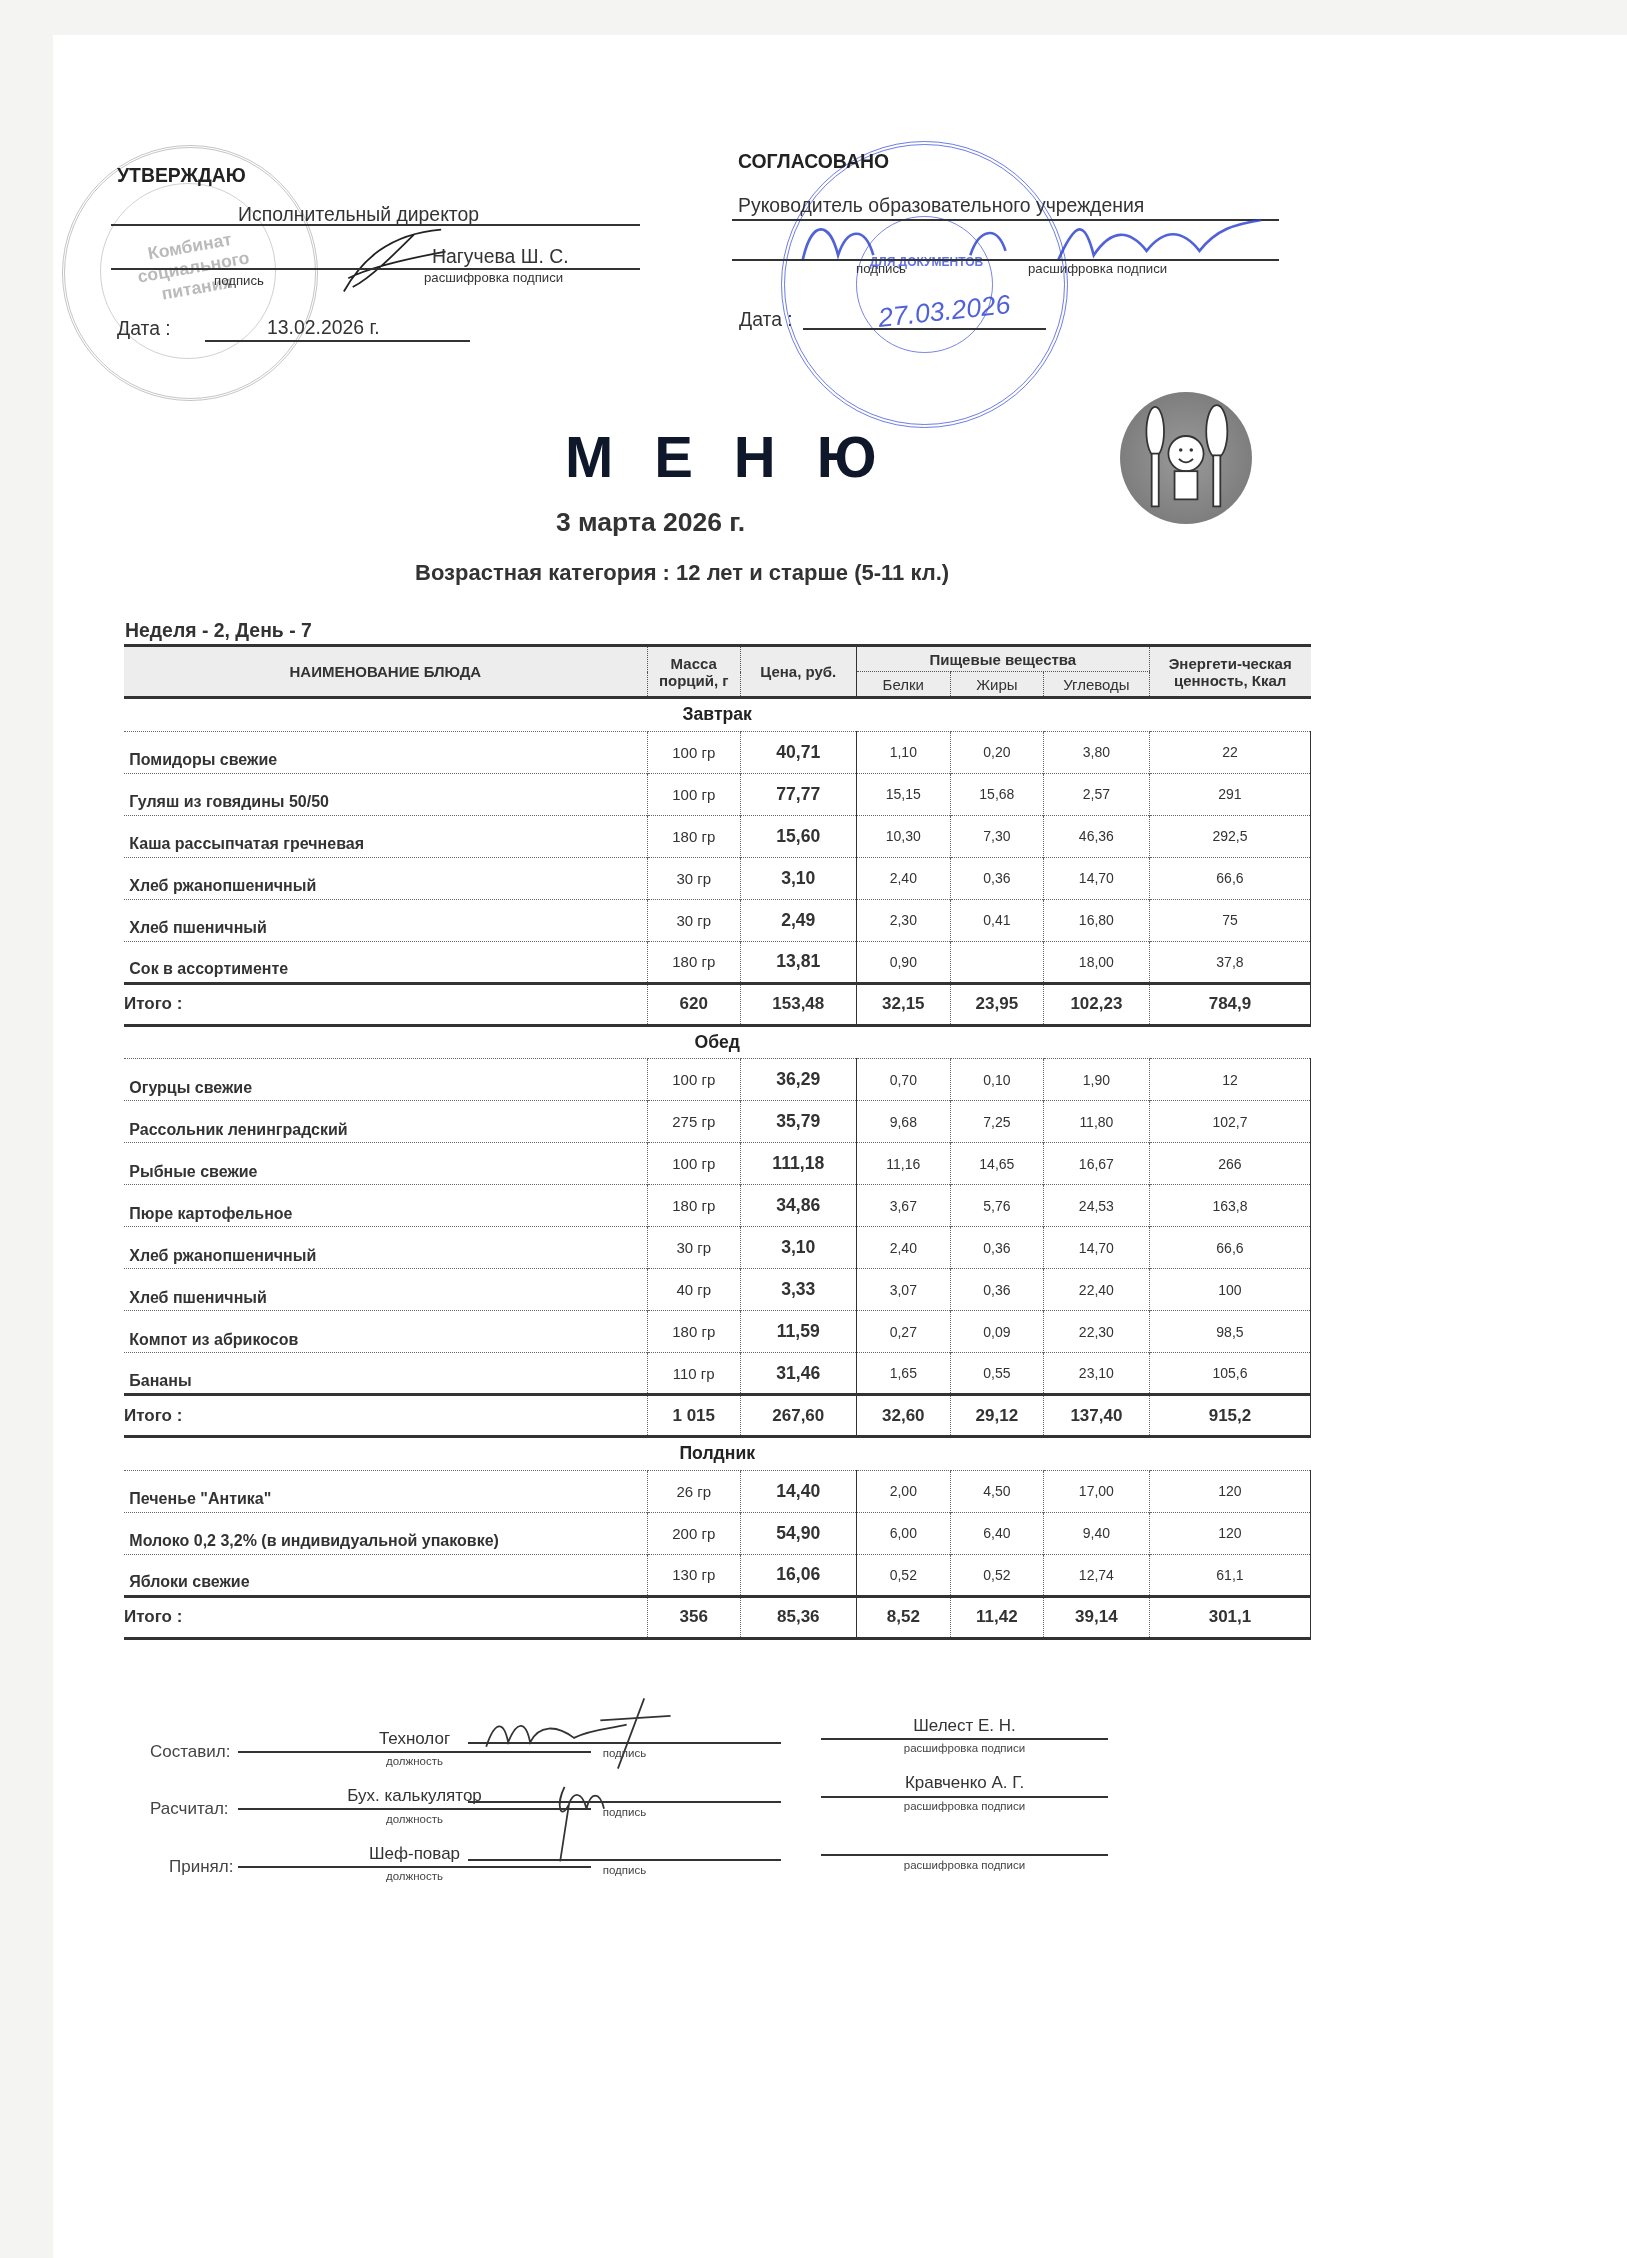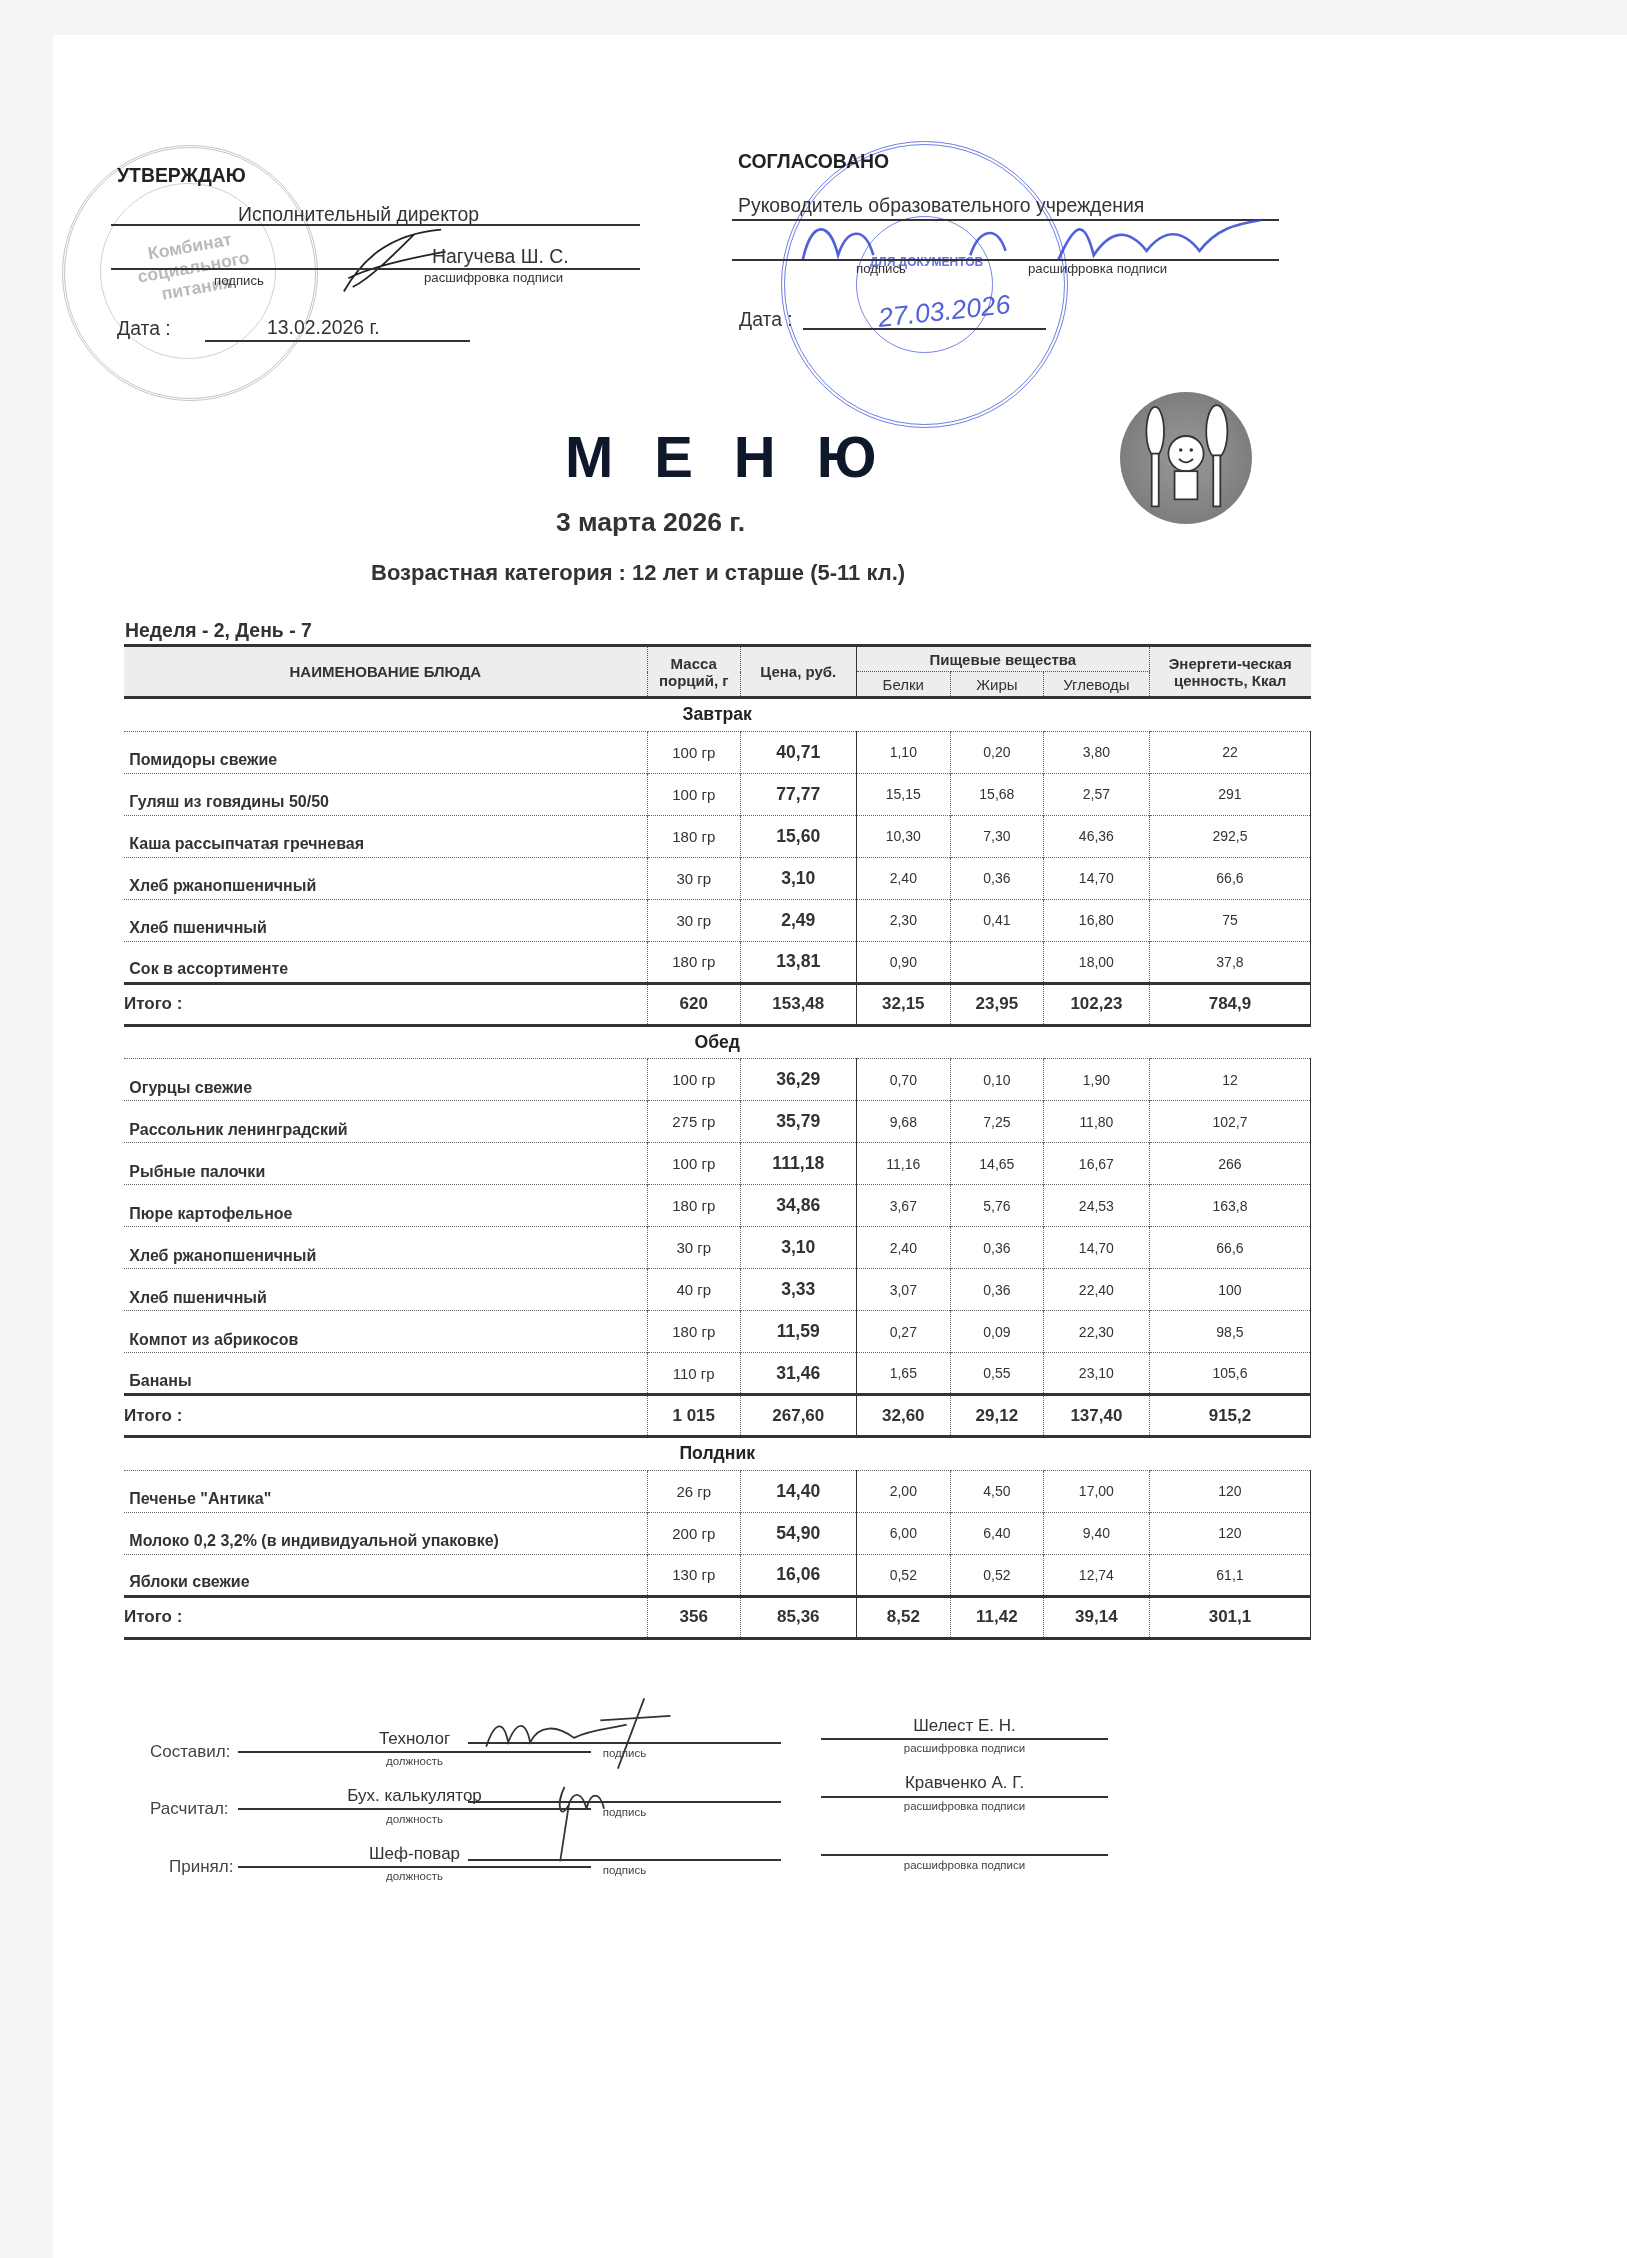--- a/index.html
+++ b/index.html
@@ -13,21 +13,21 @@
   .norm { font-size: 19.4px; color: #333; }
   .stamp { position: absolute; border-radius: 50%; }
   .stamp-gray { border: 3.5px double rgba(150,150,150,0.55); }
   .stamp-blue { border: 4.4px double rgba(60,80,220,0.75); }
   .stamp-inner-gray { position: absolute; border-radius: 50%; border: 1.8px solid rgba(150,150,150,0.45); }
   .stamp-inner-blue { position: absolute; border-radius: 50%; border: 1.8px solid rgba(60,80,220,0.7); }
   .stamp-text-blue { color: rgba(60,80,220,0.8); font-size: 17.6px; font-weight: bold; position: absolute; }
   .stamp-text-gray { color: rgba(140,140,140,0.6); font-size: 23px; font-weight: bold; position: absolute; }
   .title { font-size: 58px; font-weight: bold; letter-spacing: 12.4px; color: #0f172a; }
   .subtitle { font-size: 26.5px; font-weight: bold; color: #333; }
-  .age { font-size: 22px; font-weight: bold; color: #333; }
+  .age { font-size: 22px; font-weight: bold; color: #333; margin-left: 44px; }
   .week { font-size: 19.4px; font-weight: bold; color: #333; }
 
   table.menu { position: absolute; left: 71px; top: 609px; width: 1187px; border-collapse: collapse; font-size: 16px; }
   table.menu th { background: #ededed; font-weight: bold; font-size: 15px; padding: 3.5px; border-left: 1.8px dotted #555; text-align: center; color: #333; }
   table.menu th:first-child { border-left: none; }
   table.menu thead tr:first-child th { border-top: 3.5px solid #333; }
   table.menu thead tr:last-child th { border-bottom: 3.5px solid #333; }
   .section-row td { text-align: center; font-weight: bold; font-size: 17.6px; padding: 5.3px 0; border-top: 3.5px solid #333; }
   .item td { height: 42px; border-top: 1.8px dotted #666; border-left: 1.8px dotted #666; text-align: center; vertical-align: middle; color: #333; }
   .item td.name { text-align: left; border-left: none; font-weight: bold; font-size: 16px; vertical-align: bottom; padding: 0 0 3.5px 5.3px; }
@@ -219,21 +219,21 @@
       <tr class="item">
         <td class="name">Рассольник ленинградский</td>
         <td class="mass">275 гр</td>
         <td class="price">35,79</td>
         <td class="num nut1">9,68</td>
         <td class="num">7,25</td>
         <td class="num">11,80</td>
         <td class="num last">102,7</td>
       </tr>
       <tr class="item">
-        <td class="name">Рыбные палочки</td>
+        <td class="name">Рыбные свежие</td>
         <td class="mass">100 гр</td>
         <td class="price">111,18</td>
         <td class="num nut1">11,16</td>
         <td class="num">14,65</td>
         <td class="num">16,67</td>
         <td class="num last">266</td>
       </tr>
       <tr class="item">
         <td class="name">Пюре картофельное</td>
         <td class="mass">180 гр</td>

